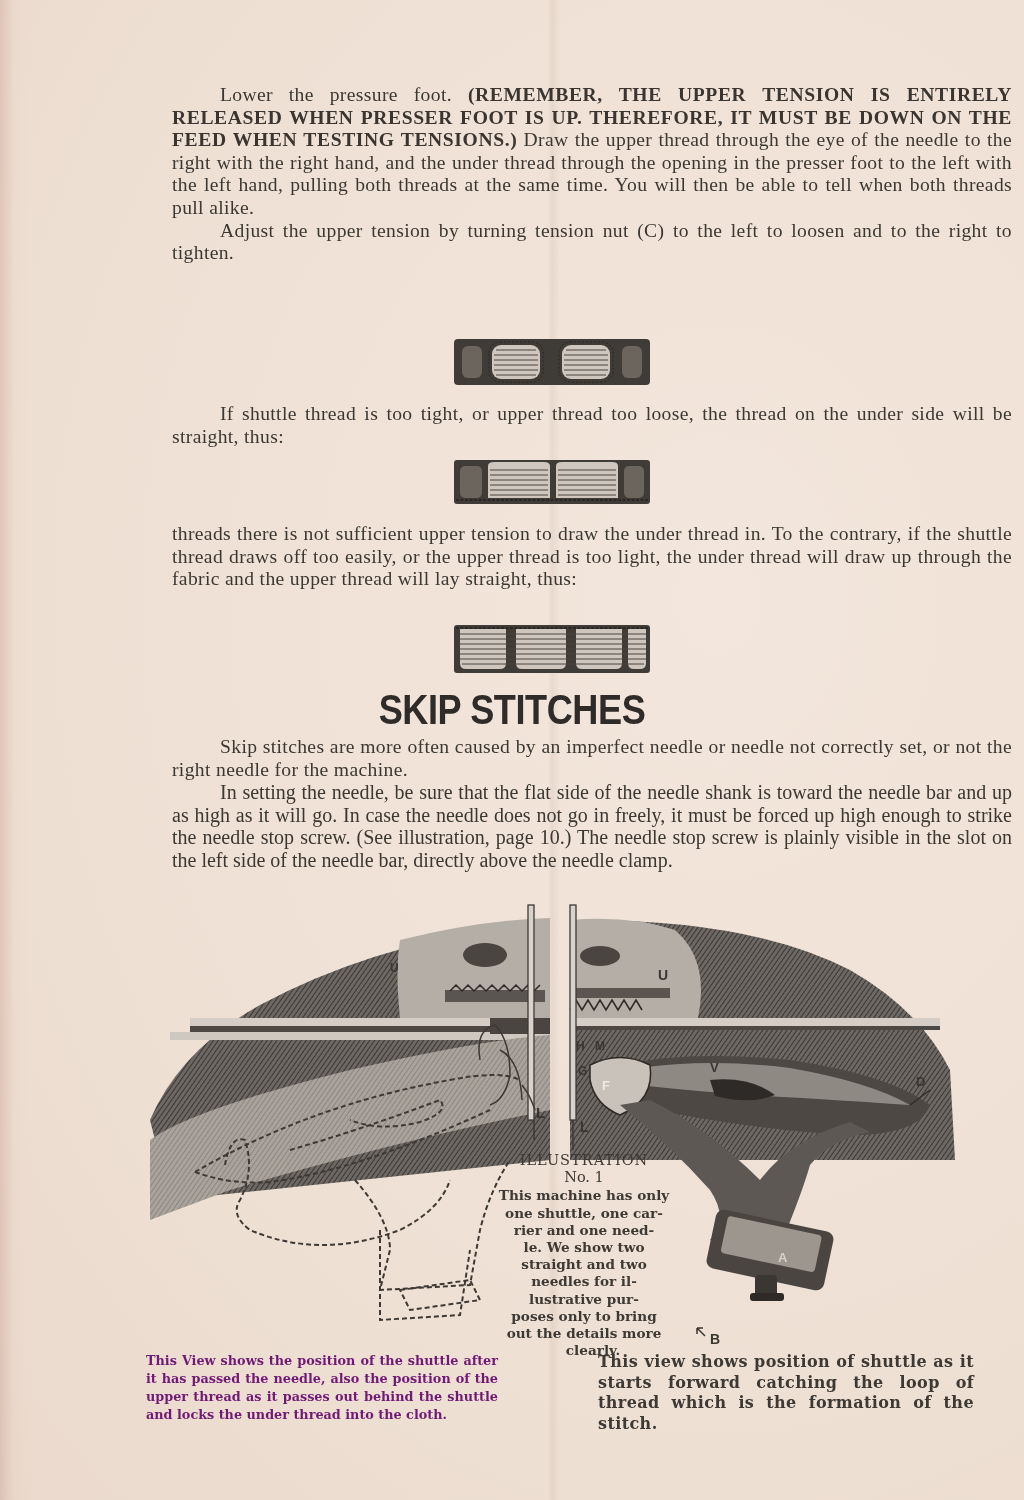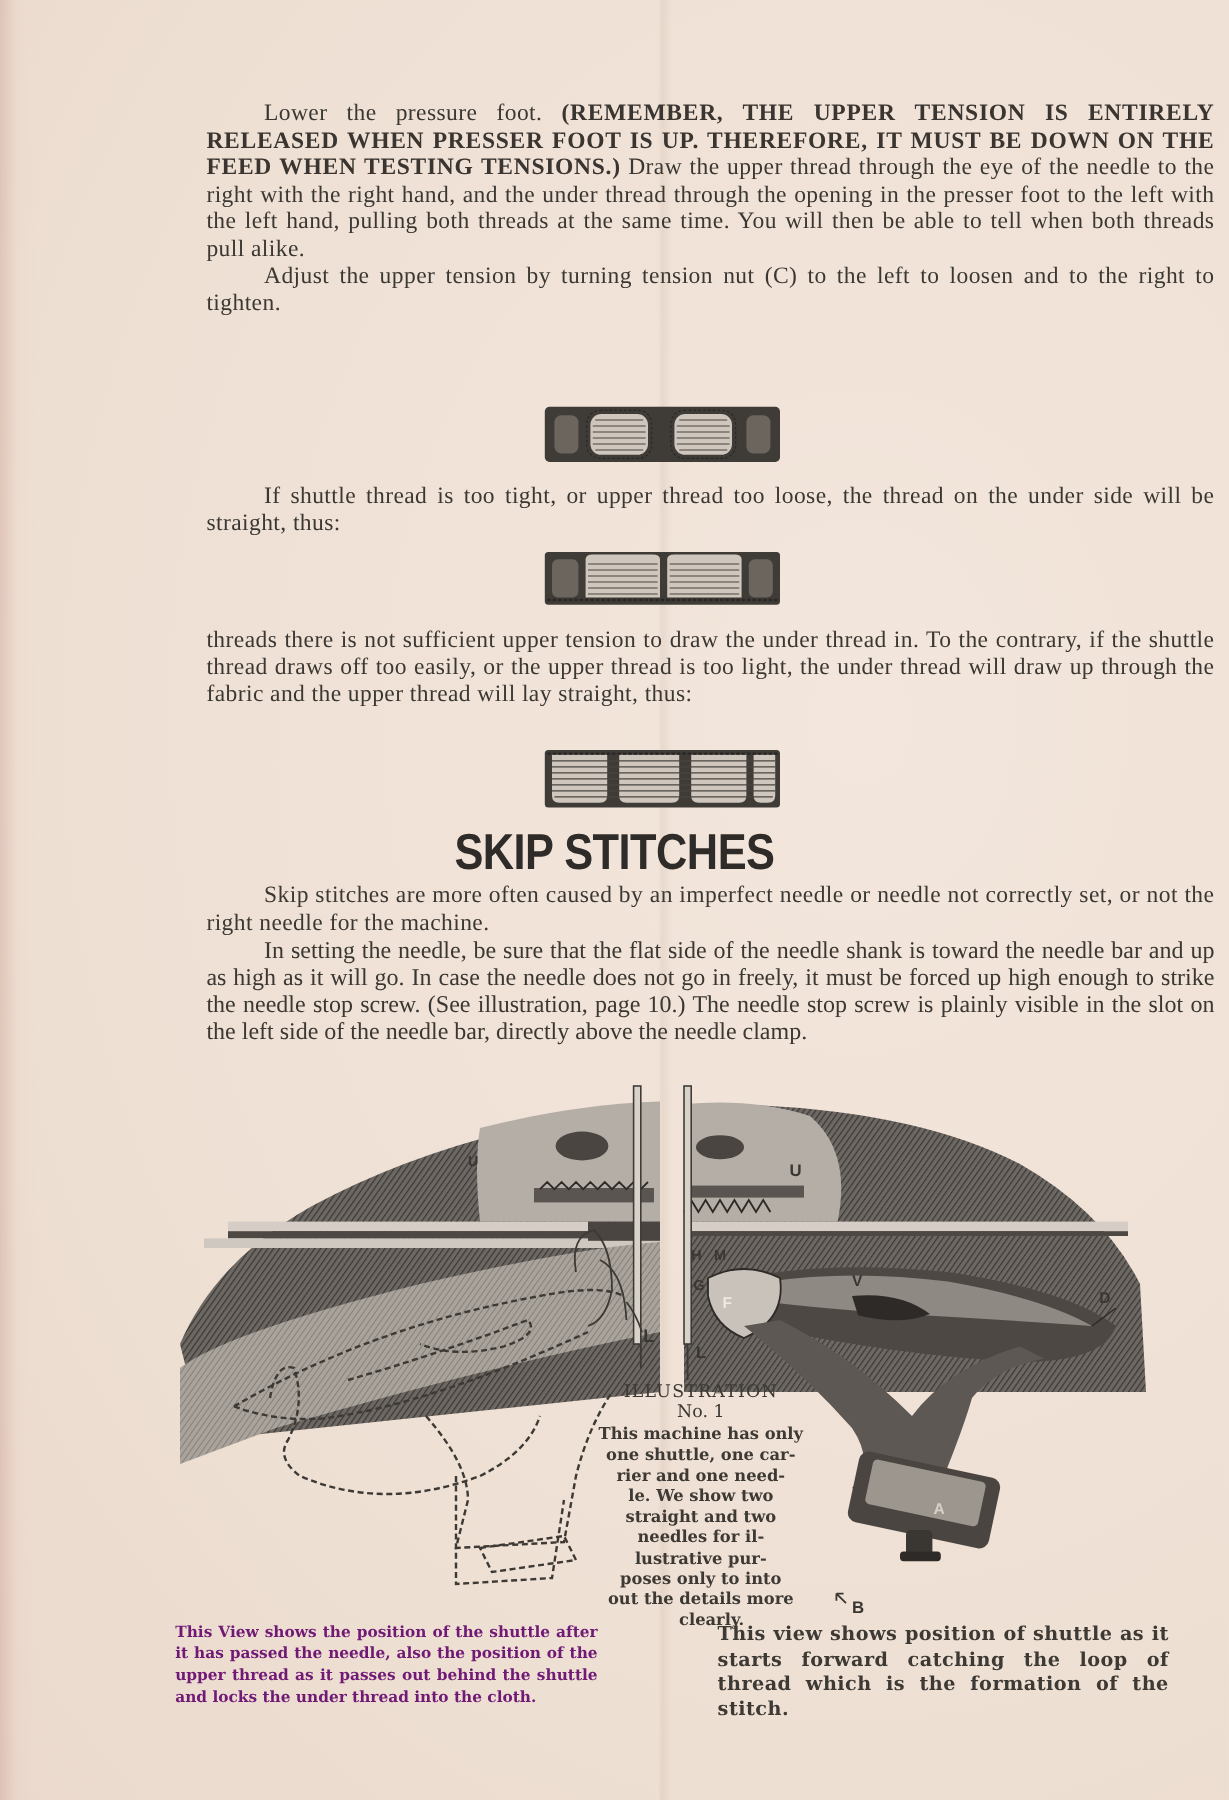--- a/index.html
+++ b/index.html
@@ -246,21 +246,21 @@
   <div class="caption-center">
     <div class="ttl">ILLUSTRATION</div>
     <div class="num">No. 1</div>
     <div>This machine has only</div>
     <div>one shuttle, one car-</div>
     <div>rier and one need-</div>
     <div>le. We show two</div>
     <div>straight and two</div>
     <div>needles for il-</div>
     <div>lustrative pur-</div>
-    <div>poses only to into</div>
+    <div>poses only to bring</div>
     <div>out the details more</div>
     <div class="clearly">clearly.</div>
   </div>
 
   <div class="caption-left">This View shows the position of the shuttle after it has passed the needle, also the position of the upper thread as it passes out behind the shuttle and locks the under thread into the cloth.</div>
 
   <div class="caption-right">This view shows position of shuttle as it starts forward catching the loop of thread which is the formation of the stitch.</div>
 
 </div>
 

